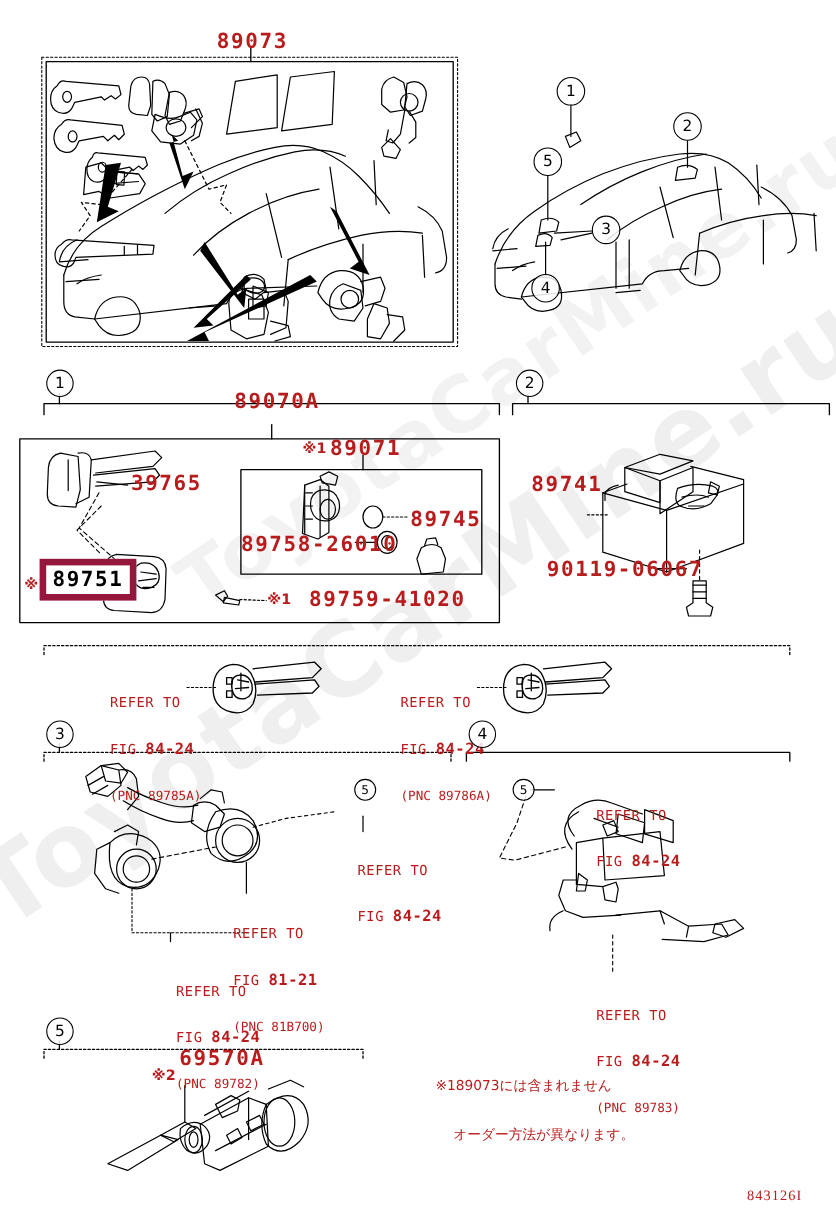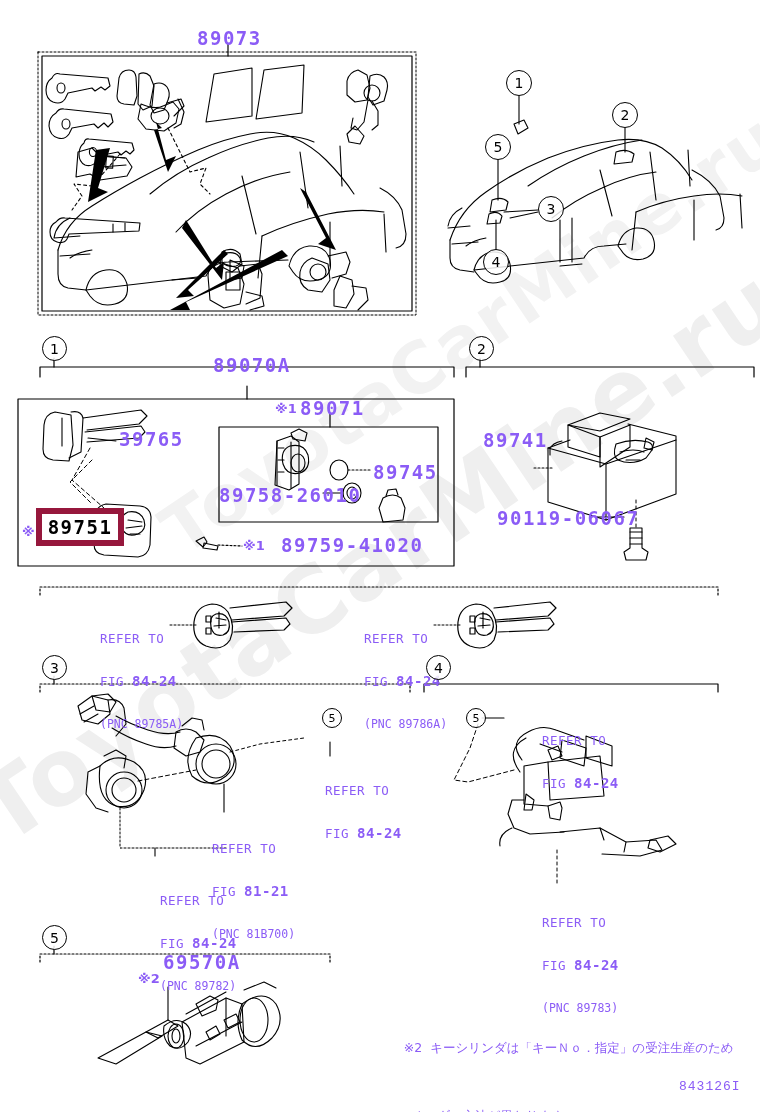--- a/index.html
+++ b/index.html
@@ -40,21 +40,21 @@
     left: 62%;
     color: #f2f2f2;
   }
   .layer { position: absolute; left:0; top:0; width:760px; height:1112px; z-index: 2;}
   svg.layer { pointer-events: none; }
 
   
   .lbl {
     position: absolute;
     z-index: 5;
-    color: #8b5cf6;
+    color: #b91c1c;
     white-space: pre;
     font-family: "DejaVu Sans", sans-serif;
   }
   .pn {            
     font-size: 19px;
     font-weight: 700;
     letter-spacing: 1.5px;
     font-family: "DejaVu Sans Mono", monospace;
   }
   .refer {
@@ -66,21 +66,21 @@
   }
   .refer b { font-size: 14px; font-weight: 700; letter-spacing: 0.5px;}
   .refer .pnc { font-size: 11.5px; letter-spacing: 0px; }
   .note {
     font-size: 12.5px;
     line-height: 17px;
     font-family: "DejaVu Sans", sans-serif;
   }
   .figid {
     font-size: 13px;
-    font-family: Liberation Mono, monospace;
+    font-family: Liberation Serif, serif;
     letter-spacing: 1px;
   }
   .mark { font-size: 13px; font-weight: 700; }
 
   
   .highlight {
     position: absolute;
     z-index: 6;
     border: 6px solid #96173c;
     background: #ffffff;
@@ -470,24 +470,24 @@
   <div class="lbl refer" style="left:512px; top:888px;">
     <div>REFER TO</div>
     <div><span>FIG </span><b>84-24</b></div>
     <div class="pnc">(PNC 89783)</div>
   </div>
 
   <div class="circ" style="left:42px; top:925px; width:25px; height:25px;">5</div>
   <div class="lbl mark" style="left:138px; top:971px;">※2</div>
   <div class="lbl pn" style="left:163px; top:951px;">69570A</div>
 
+  <div class="lbl note" style="left:380px; top:961px;">
+    <span>※1</span><span>89073には含まれません</span>
+  </div>
 
   <div class="lbl note" style="left:380px; top:988px; width:360px;">
-    <div>
-      <span>※2</span><span style="display:inline-block;width:8px;"></span><span>キーシリンダは「キーＮｏ．指定」の受注生産のため</span>
-    </div>
     <div style="padding-left:32px;">オーダー方法が異なります。</div>
     
   </div>
 
   <div class="lbl figid" style="left:679px; top:1079px;">843126I</div>
 
 </div>
 
 </body></html>

